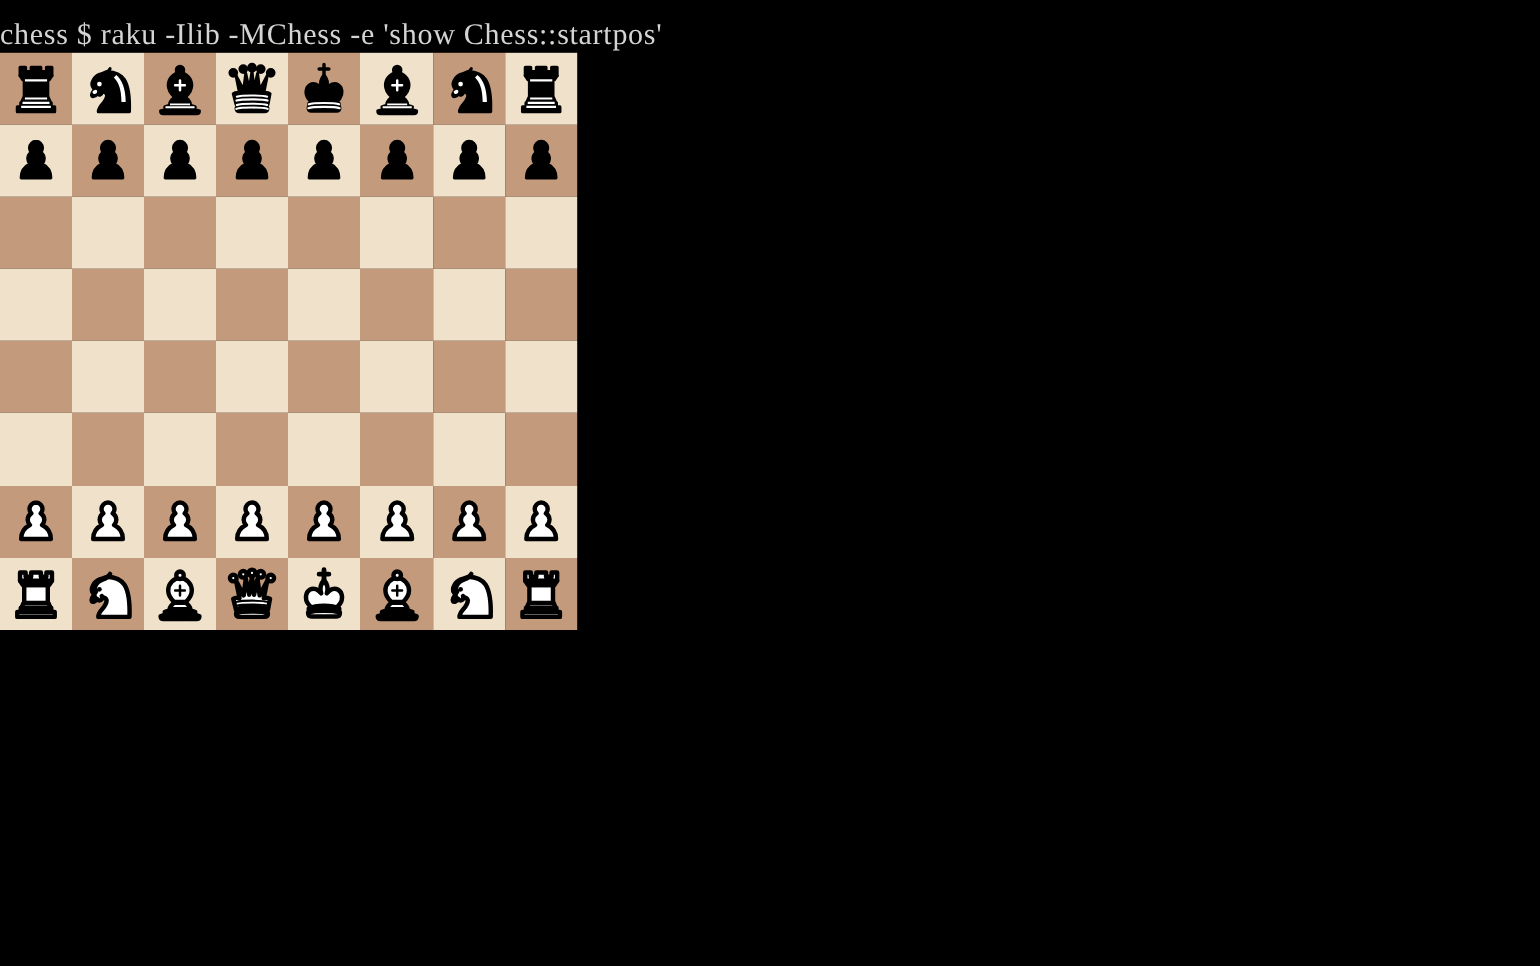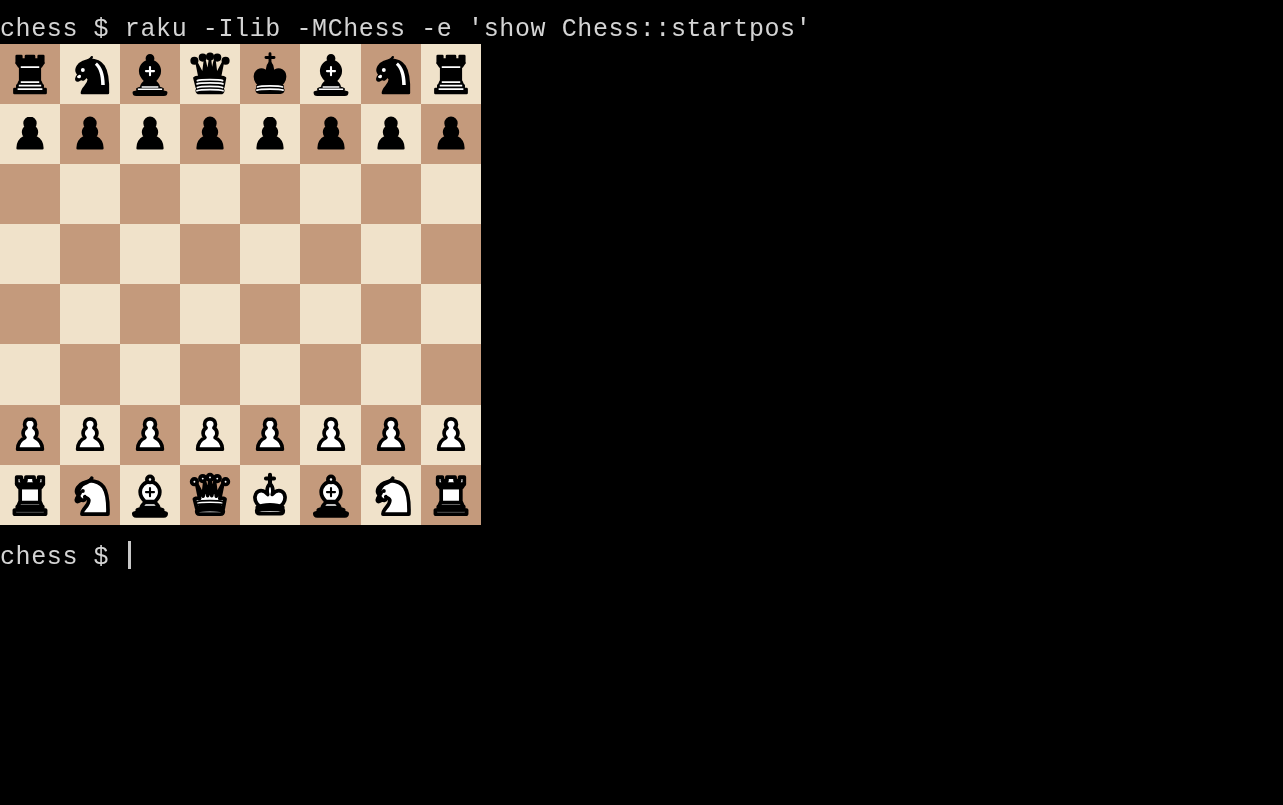--- a/index.html
+++ b/index.html
@@ -16,21 +16,21 @@
   #terminal {
     position: relative;
     width: 1283px;
     height: 805px;
     background: #000000;
   }
   .term-line {
     position: absolute;
     left: 0;
     color: #d4d4d4;
-    font-family: Liberation Mono, monospace;
+    font-family: Liberation Serif, serif;
     font-size: 25px;
     line-height: 44px;
     letter-spacing: 0.6px;
     white-space: pre;
   }
   #command-line {
     top: 8px;
   }
   #prompt-line {
     top: 536px;
@@ -516,15 +516,14 @@
               <path d="M11 13V7h4v3h4V7h7v3h4V7h4v6H11z"></path>
             </g>
             <g stroke="#000000" stroke-width="1.4" fill="none" stroke-linejoin="round">
               <path d="M14 29h17M12.5 32.5h20M11.5 35.5h22M14 16h17"></path>
             </g>
           </svg>
         </span>
       </div>
     </div>
 
-  <div class="term-line" id="prompt-line"><span>chess $ </span><span class="cursor"></span></div>
 
 </div>
 
 </body></html>

